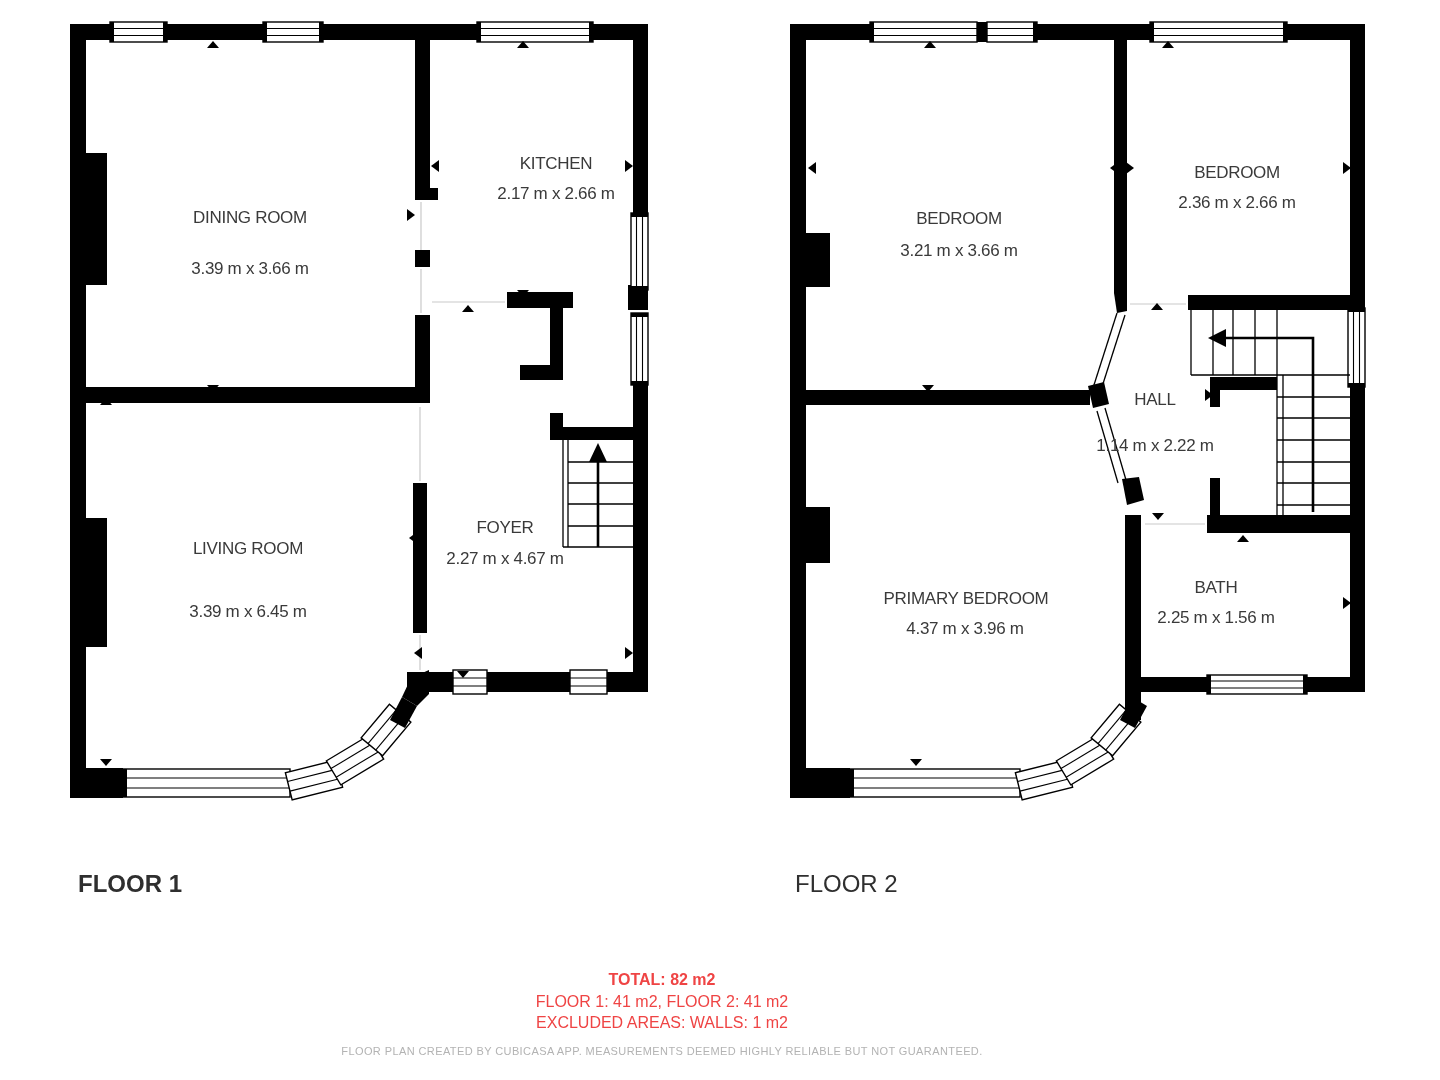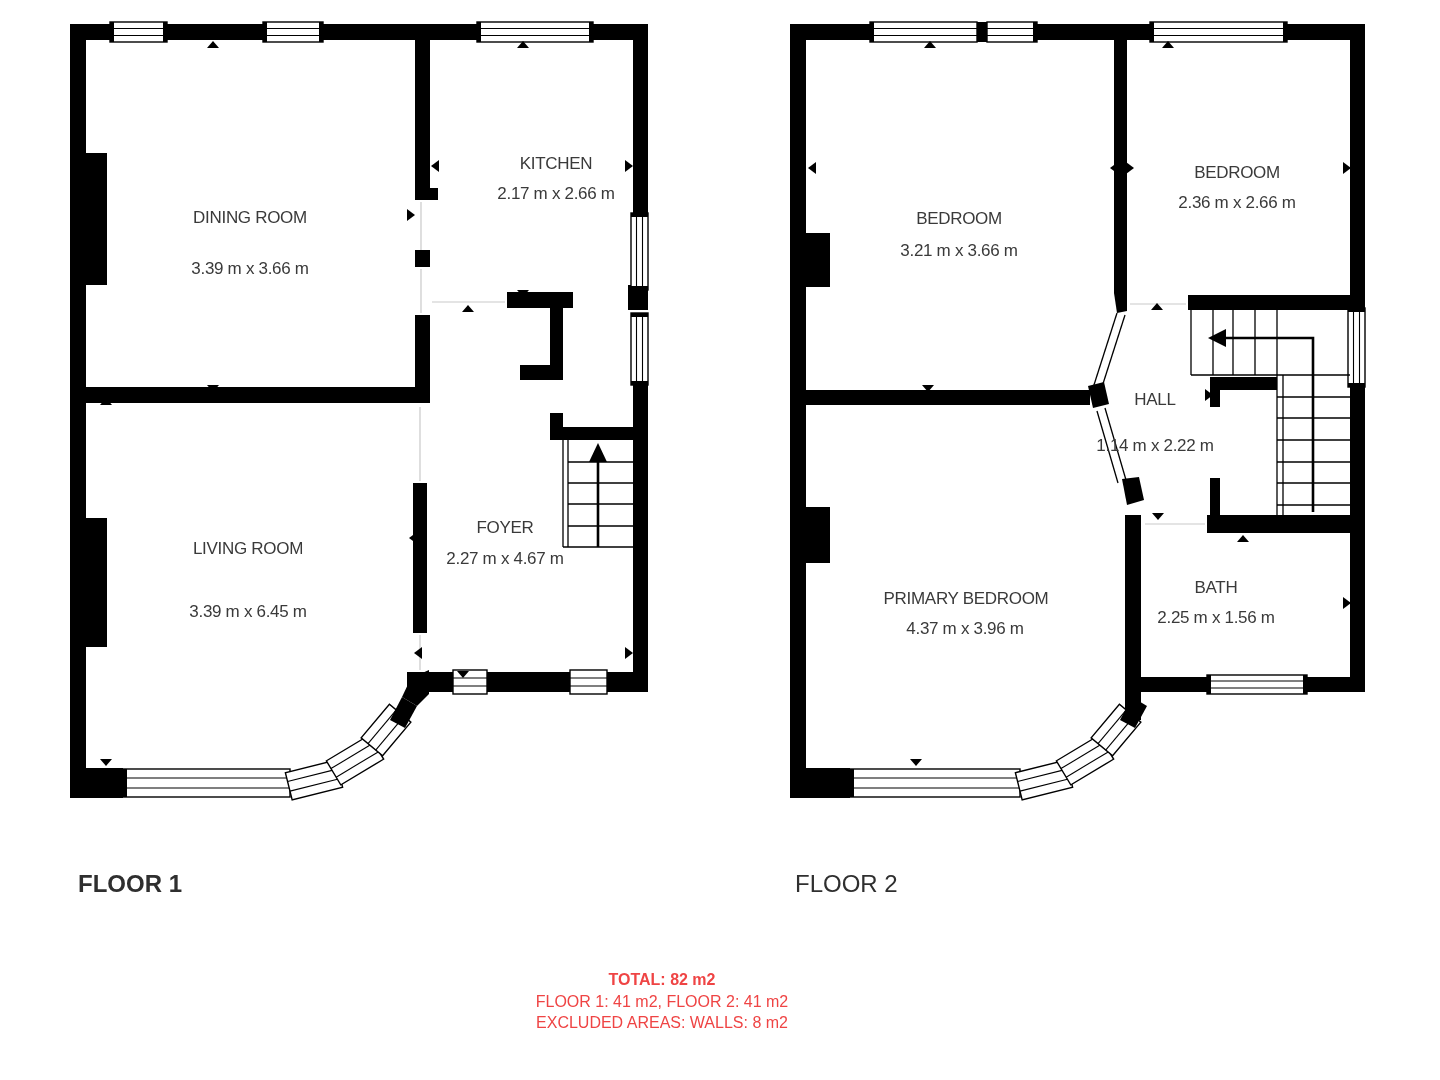--- a/index.html
+++ b/index.html
@@ -357,15 +357,16 @@
   <div class="room-label" style="left:966px;top:598px;">PRIMARY BEDROOM</div>
   <div class="room-dims" style="left:965px;top:628px;">4.37 m x 3.96 m</div>
   <div class="room-label" style="left:1216px;top:587px;">BATH</div>
   <div class="room-dims" style="left:1216px;top:617px;">2.25 m x 1.56 m</div>
 
   <div class="floor-label" style="left:78px;top:884px;font-weight:bold;">FLOOR 1</div>
   <div class="floor-label" style="left:795px;top:884px;">FLOOR 2</div>
 
   <div class="summary-line bold" style="left:662px;top:980px;">TOTAL: 82 m2</div>
   <div class="summary-line" style="left:662px;top:1002px;">FLOOR 1: 41 m2, FLOOR 2: 41 m2</div>
-  <div class="summary-line" style="left:662px;top:1023px;">EXCLUDED AREAS: WALLS: 8 m2</div>
+  <div class="summary-line" style="left:662px;top:1023px;">EXCLUDED AREAS: WALLS: 1 m2</div>
+  <div class="disclaimer" style="left:662px;top:1051px;">FLOOR PLAN CREATED BY CUBICASA APP. MEASUREMENTS DEEMED HIGHLY RELIABLE BUT NOT GUARANTEED.</div>
 
 </div>
 
 </body></html>

